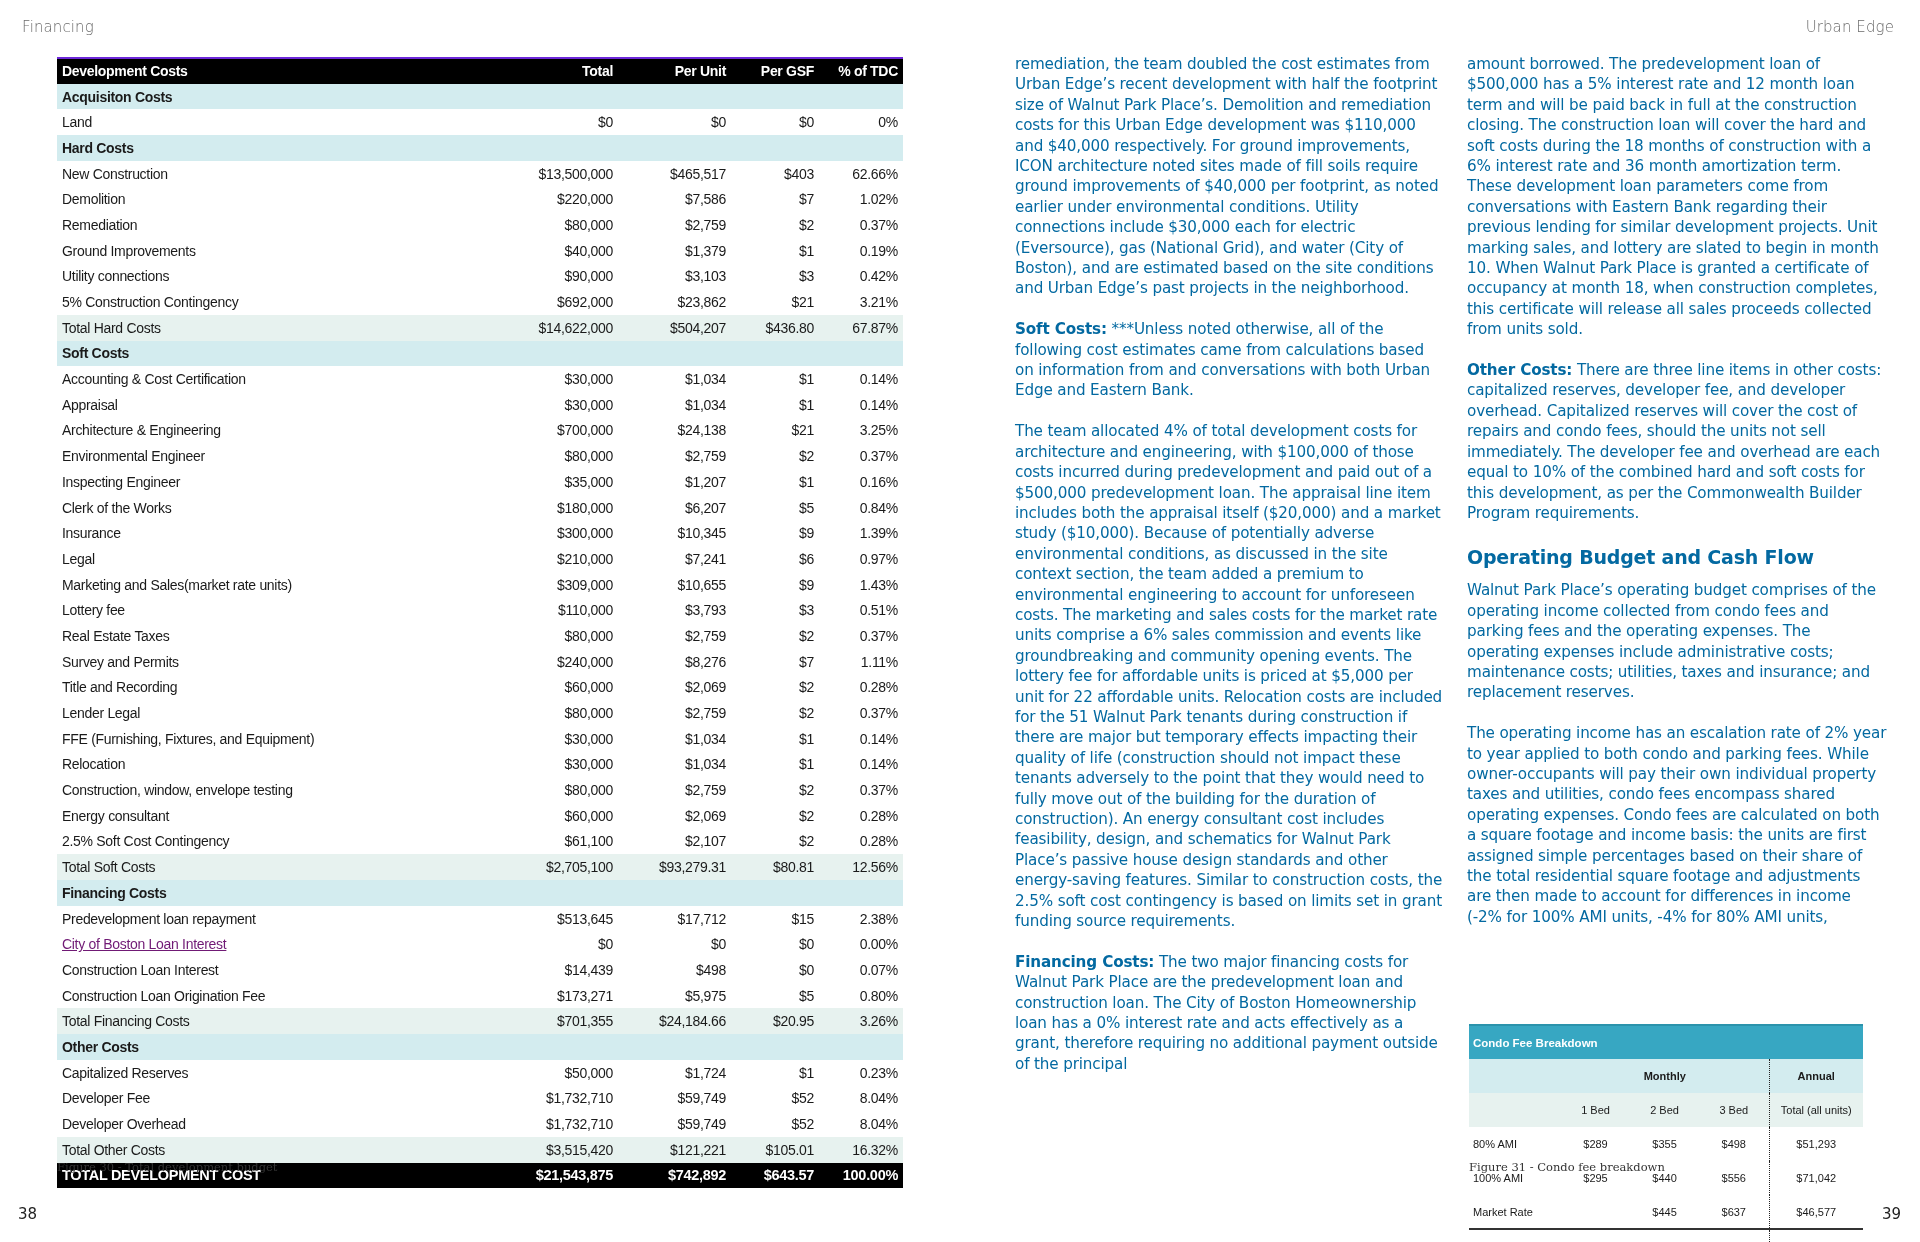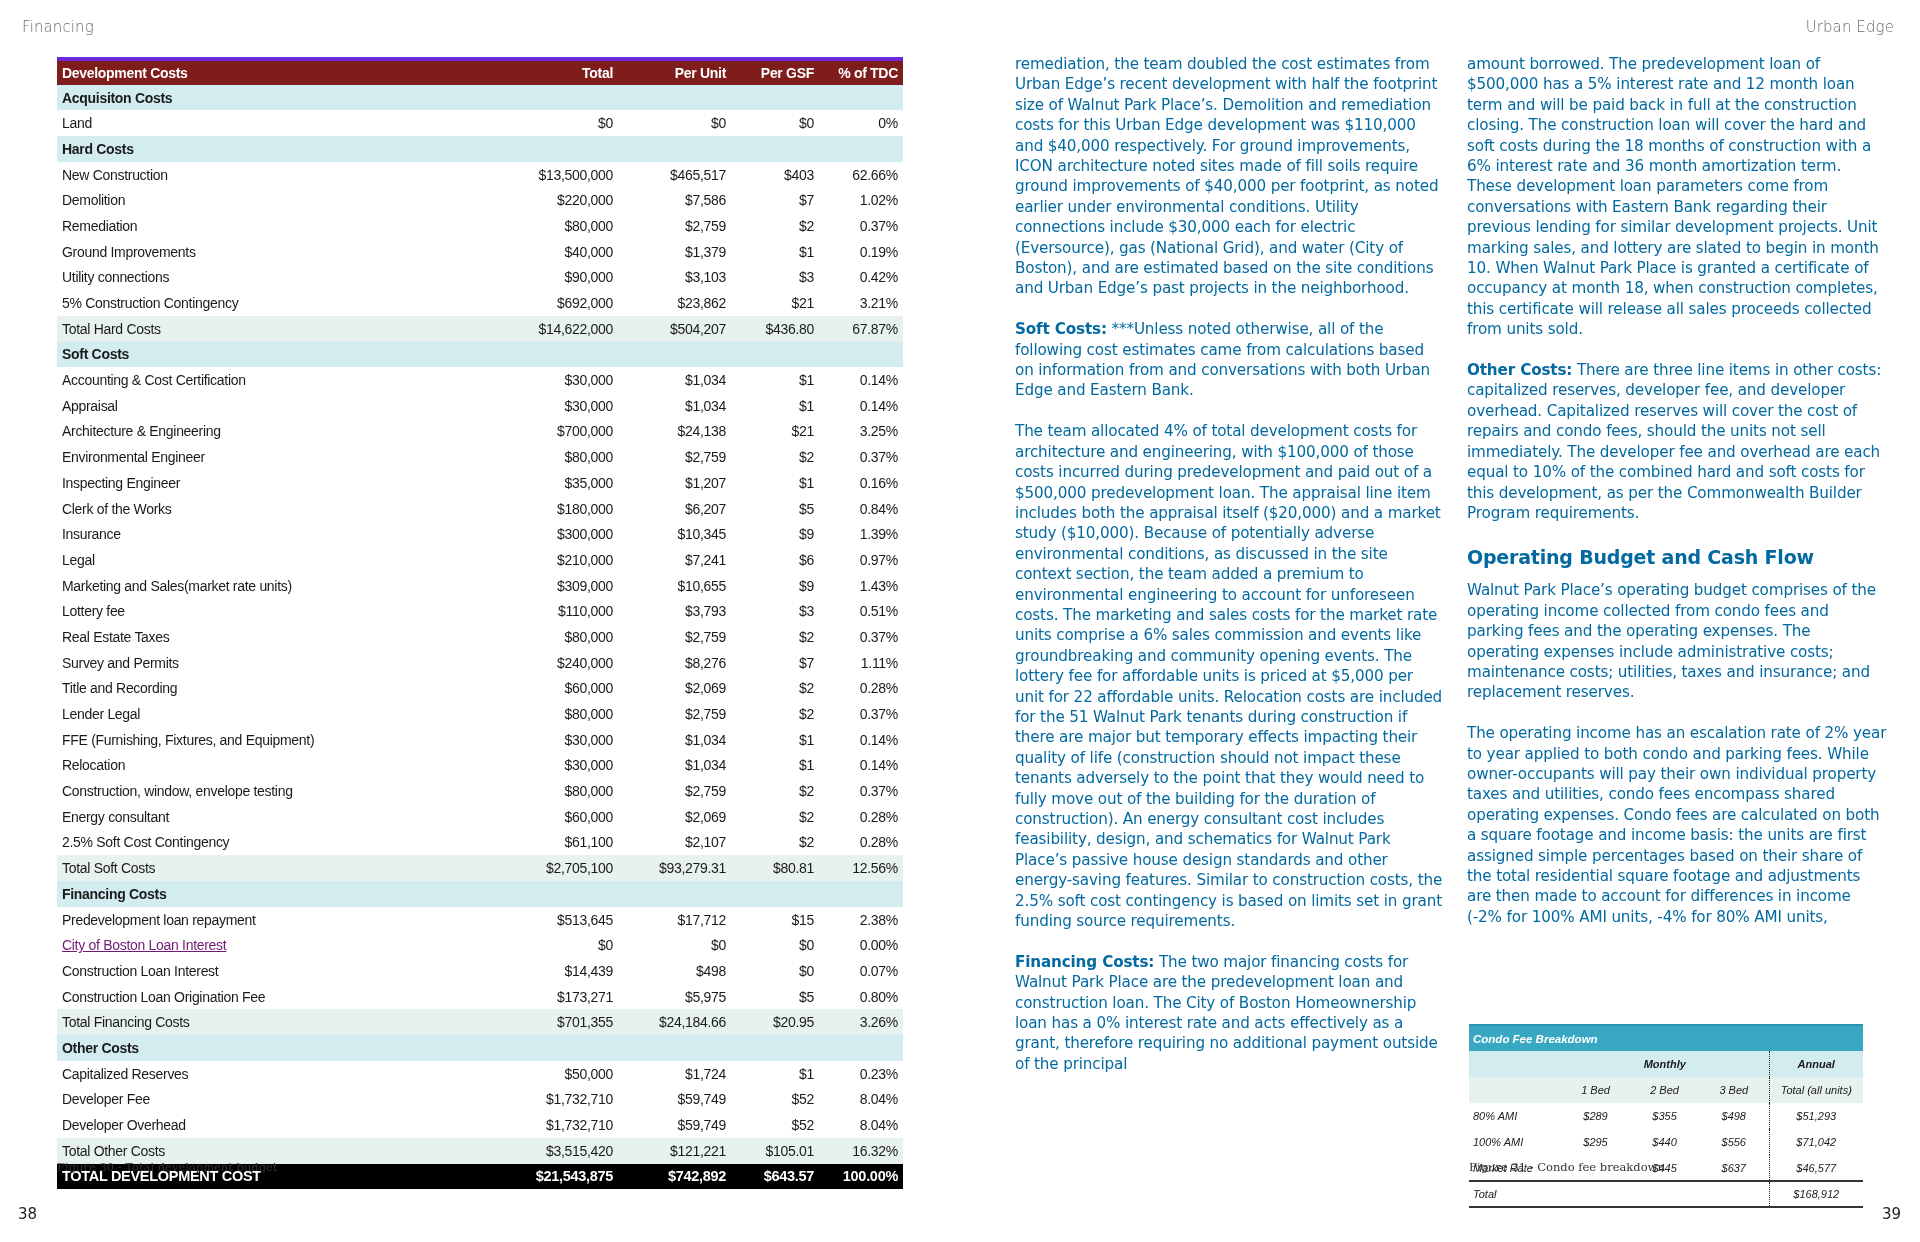--- a/index.html
+++ b/index.html
@@ -15,21 +15,21 @@
 
   
   .dev-table { position: absolute; left: 57px; top: 57px; width: 846px; border-collapse: collapse; font-family: "Liberation Sans", sans-serif; font-size: 14px; letter-spacing: -0.3px; }
   .dev-table td, .dev-table th { height: 25.7px; padding: 0 5px; white-space: nowrap; font-weight: normal; }
   .dev-table .num { text-align: right; }
   .dev-table col.c-label { width: 400px; }
   .dev-table col.c-total { width: 161px; }
   .dev-table col.c-unit { width: 113px; }
   .dev-table col.c-gsf { width: 88px; }
   .dev-table col.c-pct { width: 84px; }
-  .dev-table tr.header-row { background: #7f1d1d; color: #ffffff; border-top: 4px solid #6d28d9; margin-top: 36px; }
+  .dev-table tr.header-row { background: #000000; color: #ffffff; border-top: 2px solid #6d28d9; margin-top: 36px; }
   .dev-table tr.header-row th { font-weight: bold; text-align: left; }
   .dev-table tr.header-row th.num { text-align: right; }
   .dev-table tr.section-row { background: #d3ecef; }
   .dev-table tr.section-row td { font-weight: bold; }
   .dev-table tr.subtotal-row { background: #e7f2ef; }
   .dev-table tr.grand-row { background: #000000; color: #ffffff; }
   .dev-table tr.grand-row td { font-weight: bold; font-size: 14.5px; }
   .dev-table a.link { color: #701a75; text-decoration: underline; }
 
   .caption { position: absolute; font-family: "DejaVu Serif", serif; font-size: 11.5px; color: #333; }
@@ -40,21 +40,21 @@
   .text-col { position: absolute; width: 430px; font-family: "DejaVu Sans", sans-serif; font-size: 15.2px; line-height: 20.4px; color: #0369a1; letter-spacing: -0.15px; }
   .text-col.col1 { left: 1015px; top: 54px; }
   .text-col.col2 { left: 1467px; top: 54px; width: 420px; }
   .text-col p { margin-bottom: 20.4px; }
   .text-col p.tight { margin-bottom: 0; }
   .text-col .lead { font-weight: bold; }
   .text-col h2 { font-size: 19px; font-weight: bold; line-height: 24px; margin-top: 22px; margin-bottom: 11px; letter-spacing: -0.2px; }
 
   
   .condo-table { position: absolute; left: 1469px; top: 1024px; width: 394px; border-collapse: collapse; font-family: "Liberation Sans", sans-serif; font-size: 11px; }
-  .condo-table td { height: 26px; padding: 0 4px; white-space: nowrap; font-style: italic; }
+  .condo-table td { height: 34px; padding: 0 4px; white-space: nowrap; }
   .condo-table tr.title-row td { background: #37a7c2; color: #fff; font-weight: bold; font-size: 11.5px; border-top: 2px solid #2b93ac; }
   .condo-table tr.group-row td { background: #d3ecef; font-weight: bold; text-align: center; }
   .condo-table tr.col-row td { background: #e7f2ef; text-align: center; }
   .condo-table td.c { text-align: center; }
   .condo-table td.lbl { text-align: left; width: 92px; }
   .condo-table td.annual { border-left: 1.5px dotted #222; text-align: center; width: 94px; }
   .condo-table tr.total-row td { border-top: 2px solid #333; border-bottom: 2px solid #333; }
 </style>
 </head>
 <body>

